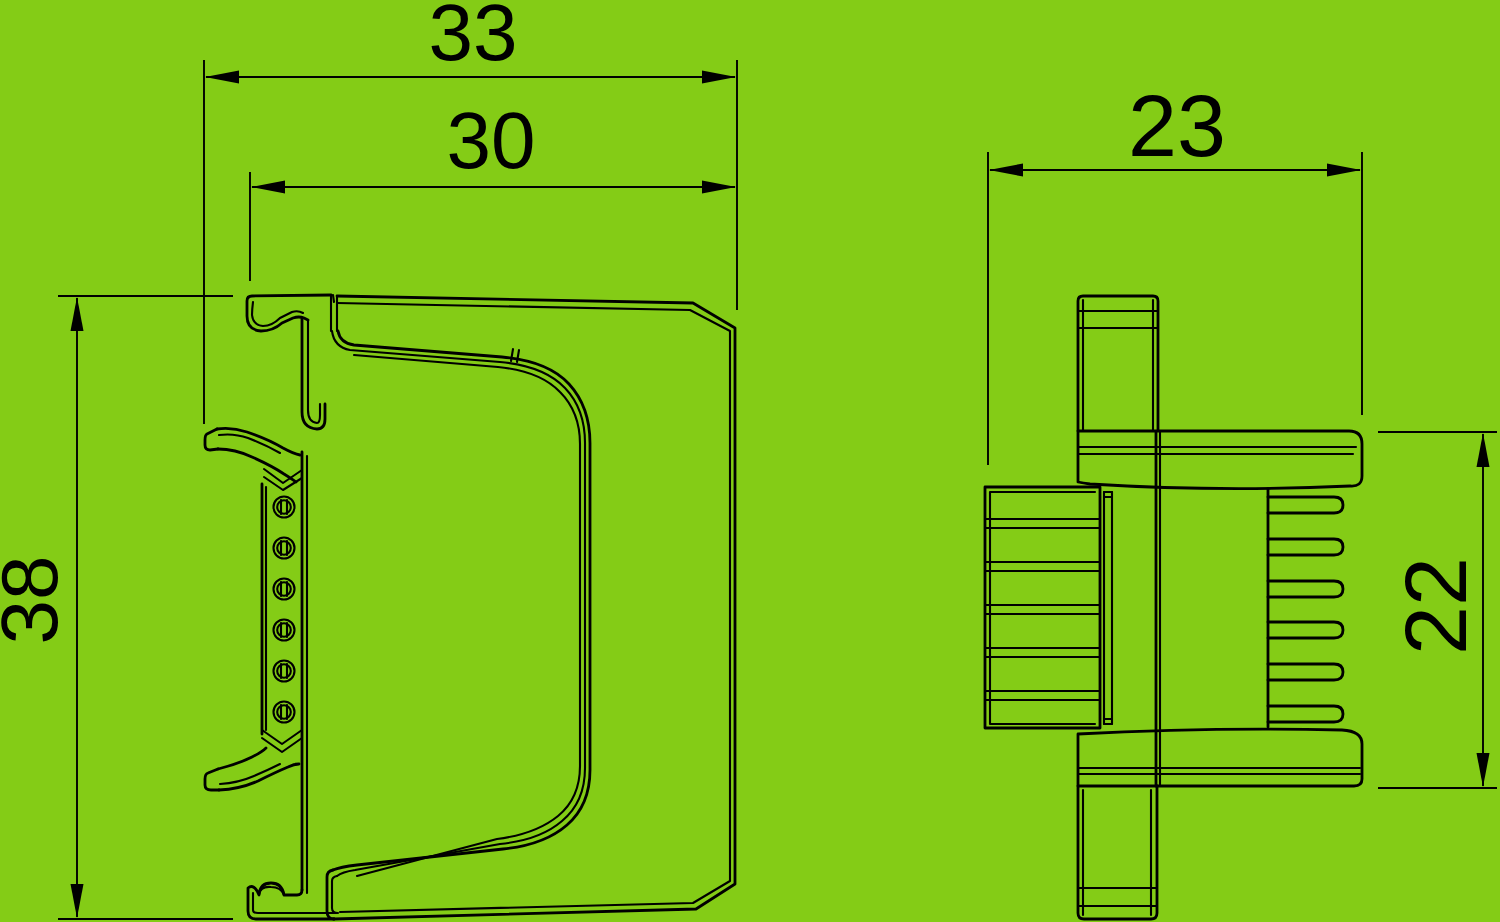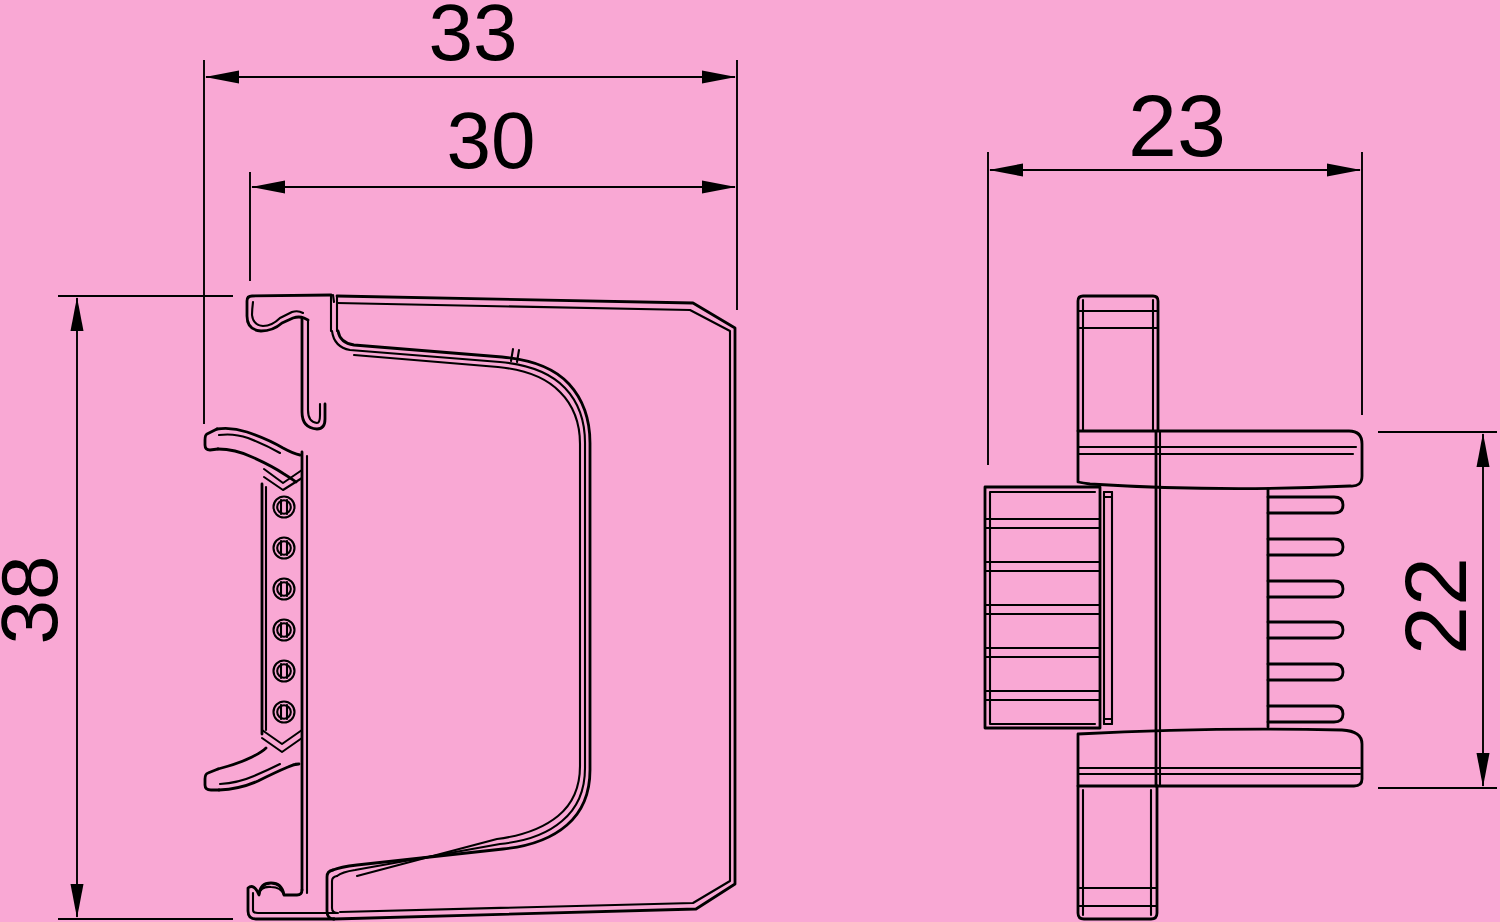--- a/index.html
+++ b/index.html
@@ -1,16 +1,16 @@
 <!DOCTYPE html>
 <html><head>
 <meta charset="utf-8">
 <style>
   html,body{margin:0;padding:0;background:#ffffff;}
-  .stage{position:relative;width:1500px;height:922px;background:#f9a8d4;overflow:hidden;
+  .stage{position:relative;width:1500px;height:922px;background:#84cc16;overflow:hidden;
          font-family:"Liberation Sans", sans-serif;}
   svg{position:absolute;left:0;top:0;}
   .part{stroke:#000;fill:none;stroke-width:2.8;stroke-linecap:round;stroke-linejoin:round;}
   .thin{stroke:#000;fill:none;stroke-width:2.1;stroke-linecap:round;stroke-linejoin:round;}
   .dim{stroke:#000;fill:none;stroke-width:1.9;stroke-linecap:butt;}
   .arrow{fill:#000;stroke:none;}
   .dimtext{fill:#000;font-family:"Liberation Sans",sans-serif;}
 </style>
 </head>
 <body>

